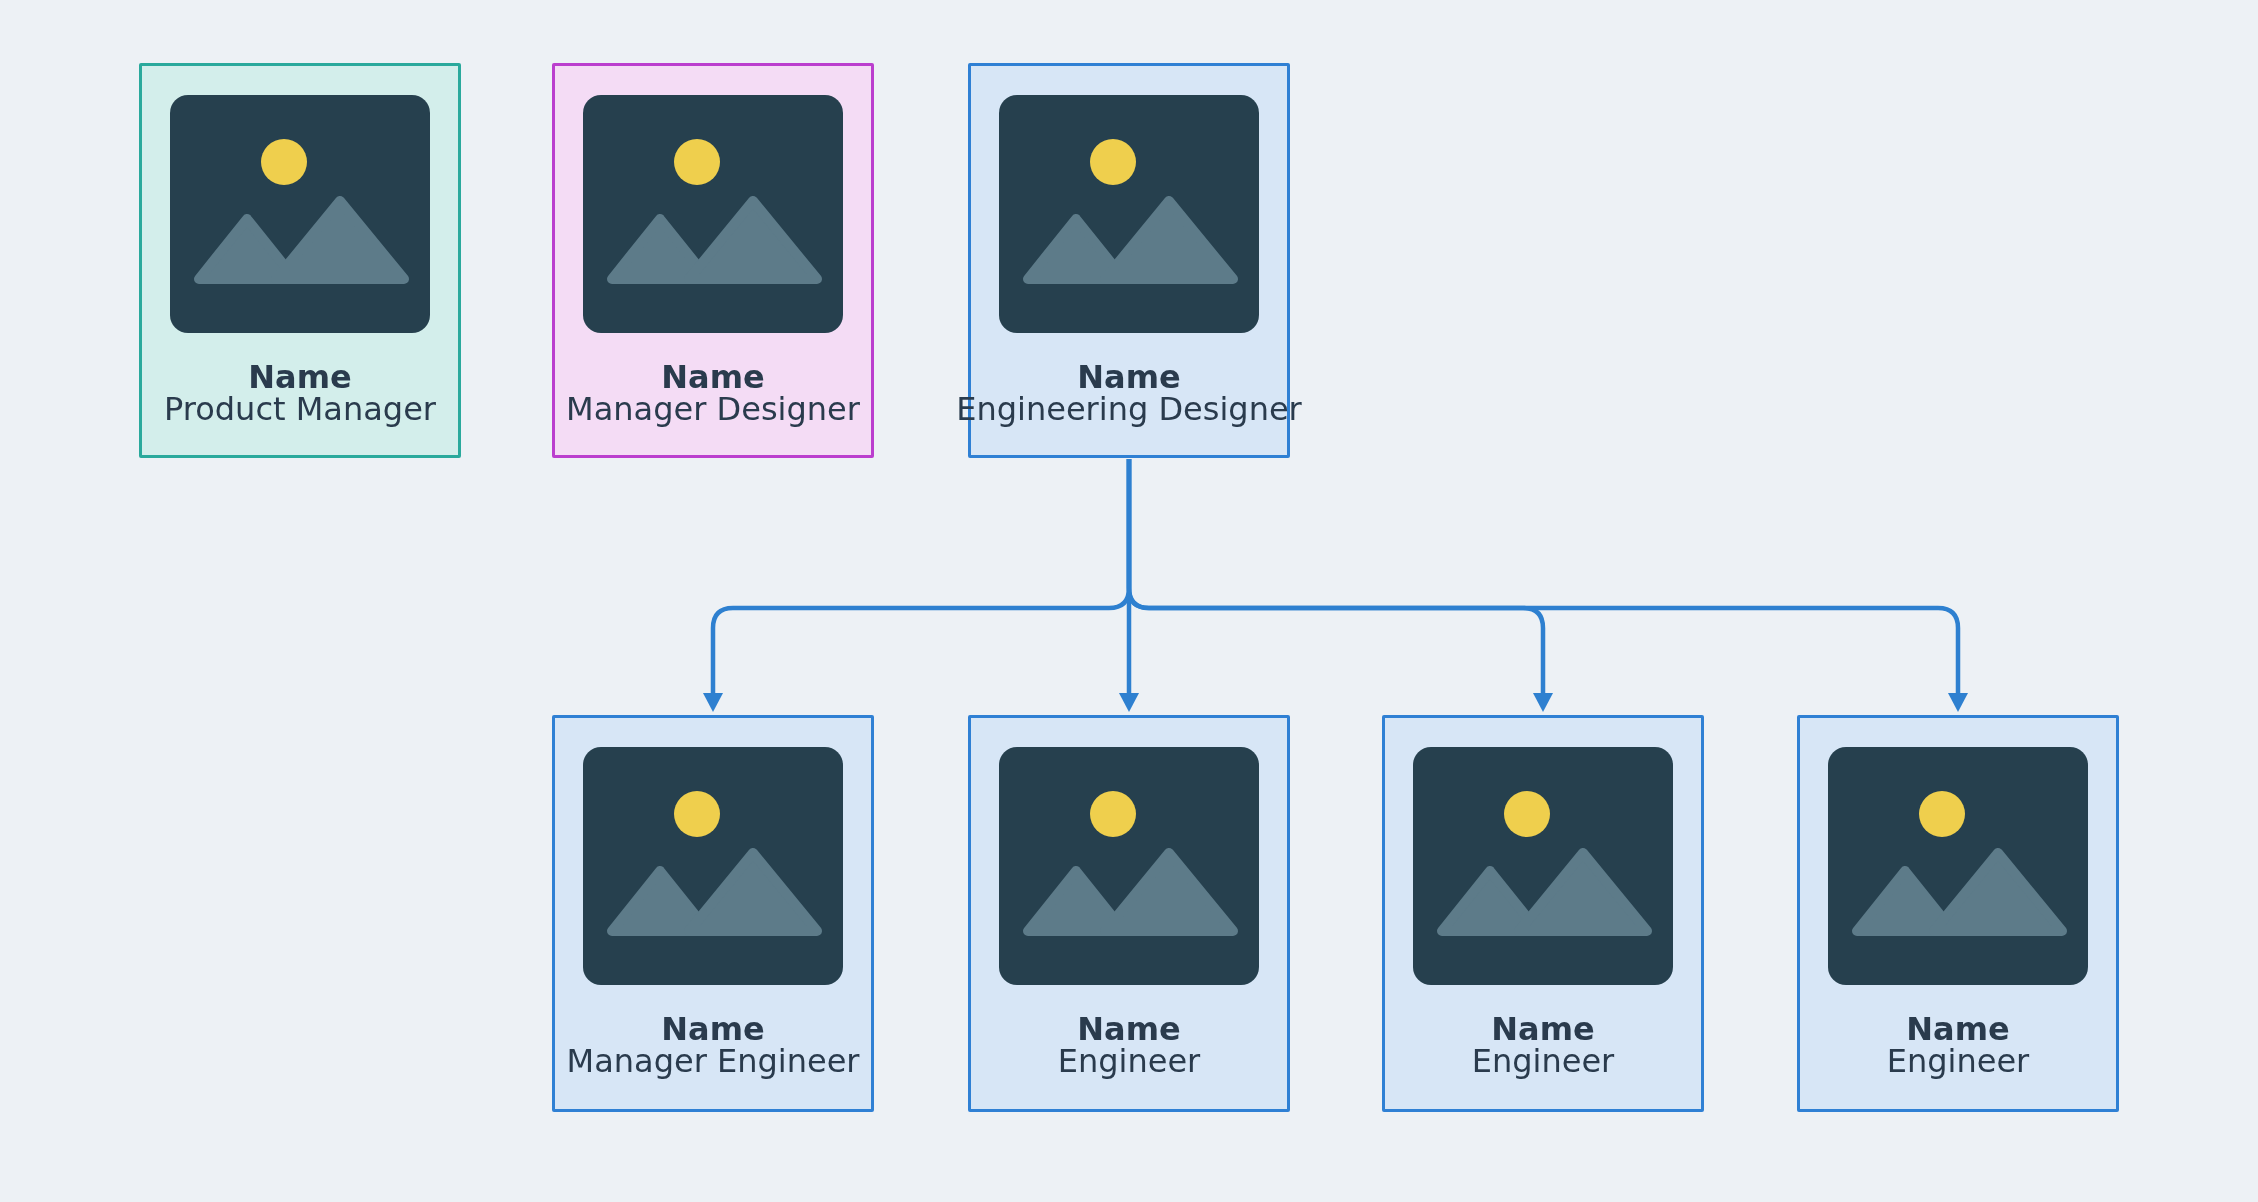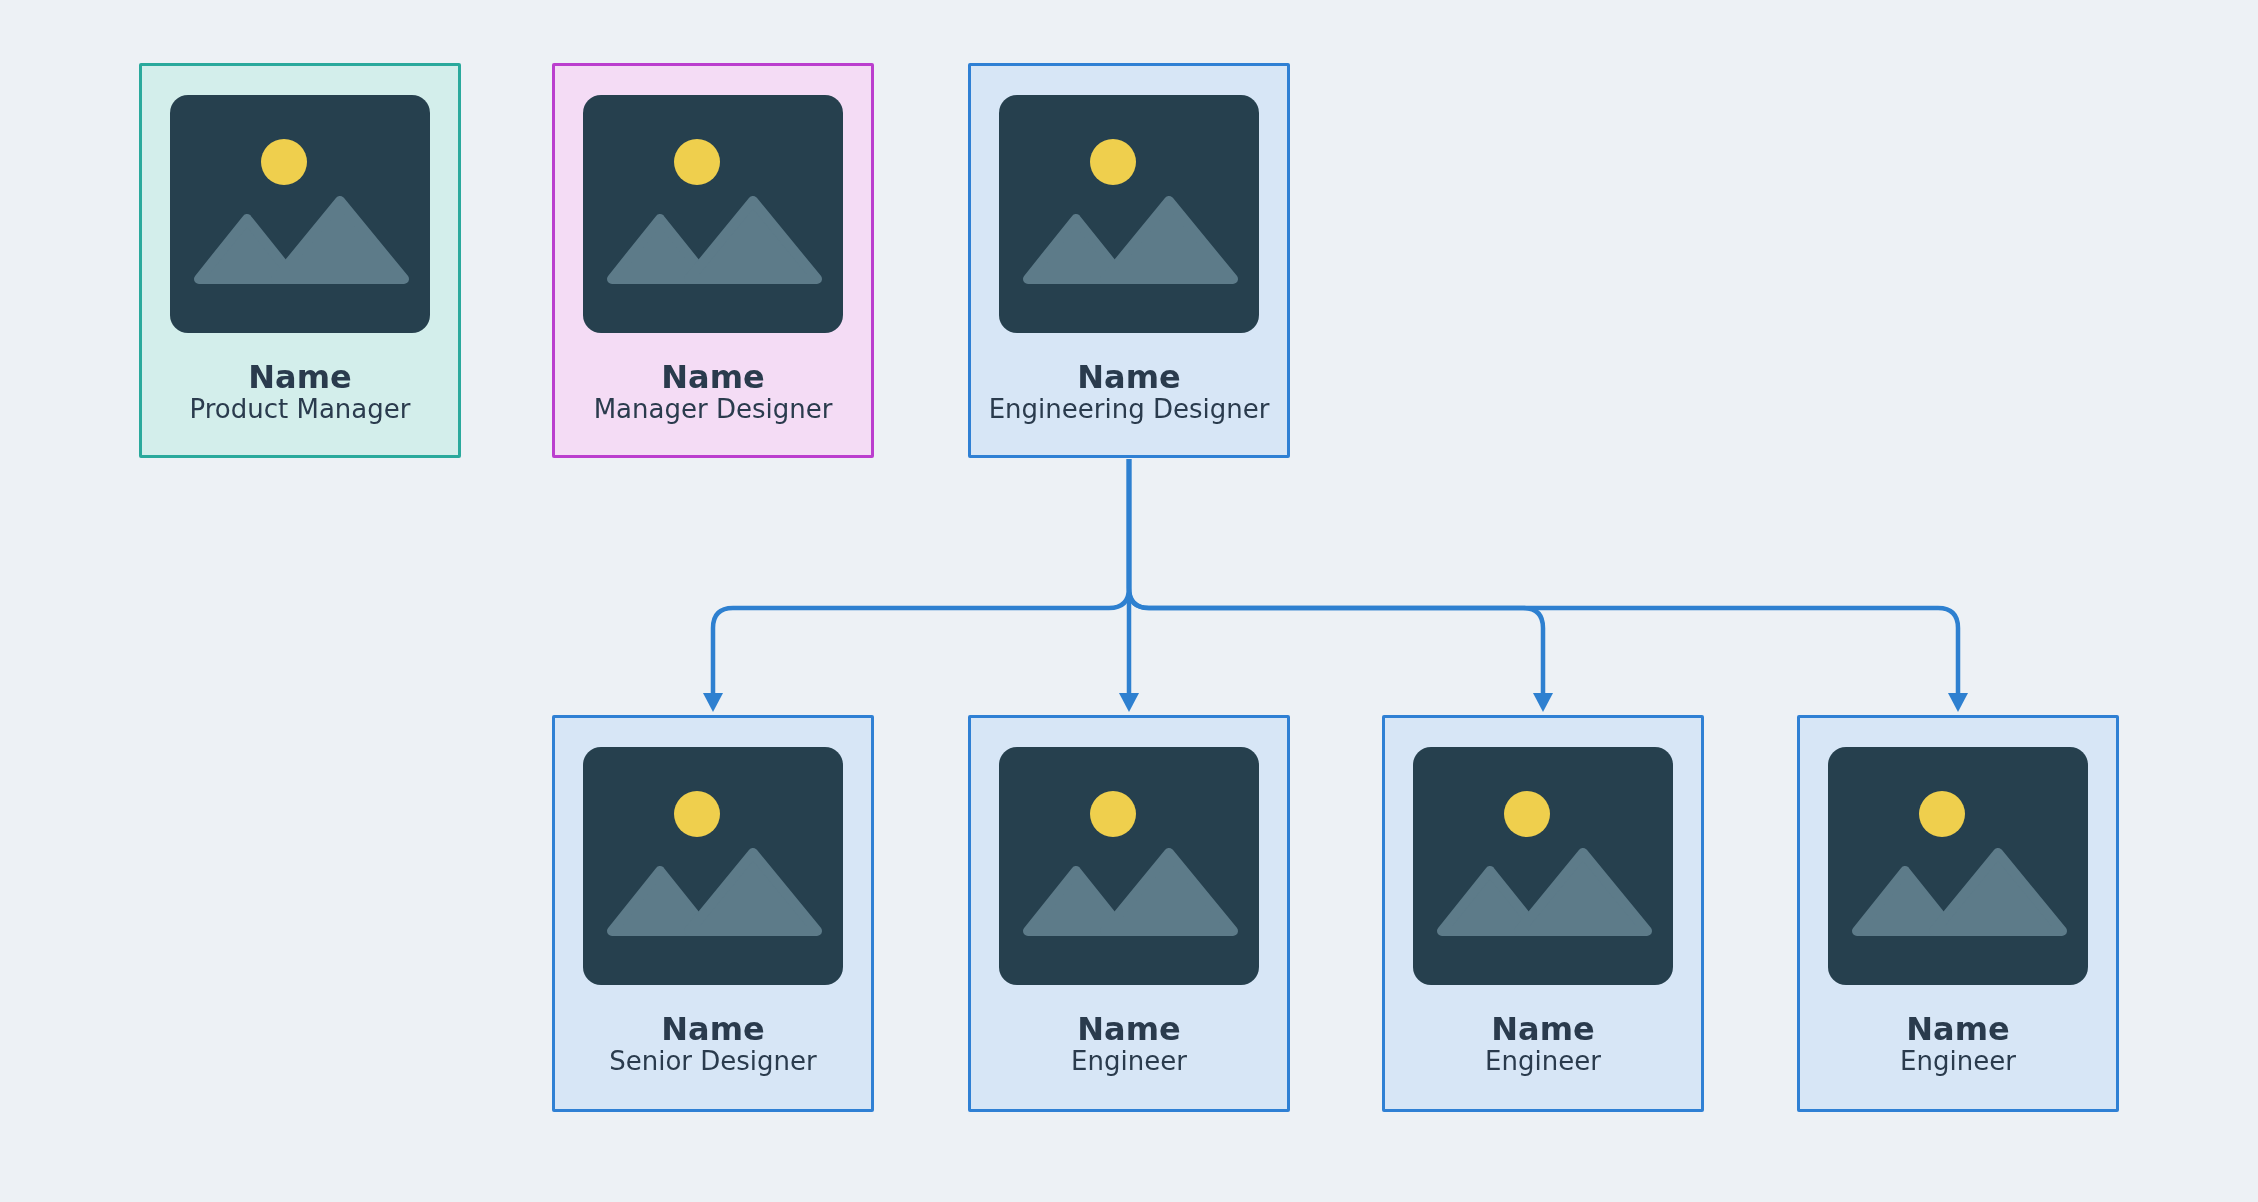--- a/index.html
+++ b/index.html
@@ -38,21 +38,21 @@
   .photo{display:block;}
   .name{
     margin-top:28px;
     font-size:32px;
     font-weight:bold;
     line-height:32px;
     color:var(--ink);
     text-align:center;
   }
   .role{
-    font-size:26px;
+    font-size:32px;
     line-height:32px;
     color:var(--ink);
     text-align:center;
     white-space:nowrap;
   }
   .connector-layer{
     position:absolute;
     left:0;top:0;
     pointer-events:none;
   }
@@ -111,21 +111,21 @@
   </svg>
 
   <div class="card card--blue" style="left:552px;top:715px;width:322px;height:397px">
     <svg class="photo" width="260" height="238" viewBox="0 0 260 238">
       <rect x="0" y="0" width="260" height="238" rx="18" fill="#26404E"></rect>
       <circle cx="114" cy="67" r="23" fill="#EFCF4D"></circle>
       <polygon points="29,184 77,124 125,184" fill="#5D7B89" stroke="#5D7B89" stroke-width="10" stroke-linejoin="round"></polygon>
       <polygon points="106,184 170,106 234,184" fill="#5D7B89" stroke="#5D7B89" stroke-width="10" stroke-linejoin="round"></polygon>
     </svg>
     <div class="name">Name</div>
-    <div class="role">Senior Designer</div>
+    <div class="role">Manager Engineer</div>
   </div>
 
   <div class="card card--blue" style="left:968px;top:715px;width:322px;height:397px">
     <svg class="photo" width="260" height="238" viewBox="0 0 260 238">
       <rect x="0" y="0" width="260" height="238" rx="18" fill="#26404E"></rect>
       <circle cx="114" cy="67" r="23" fill="#EFCF4D"></circle>
       <polygon points="29,184 77,124 125,184" fill="#5D7B89" stroke="#5D7B89" stroke-width="10" stroke-linejoin="round"></polygon>
       <polygon points="106,184 170,106 234,184" fill="#5D7B89" stroke="#5D7B89" stroke-width="10" stroke-linejoin="round"></polygon>
     </svg>
     <div class="name">Name</div>

